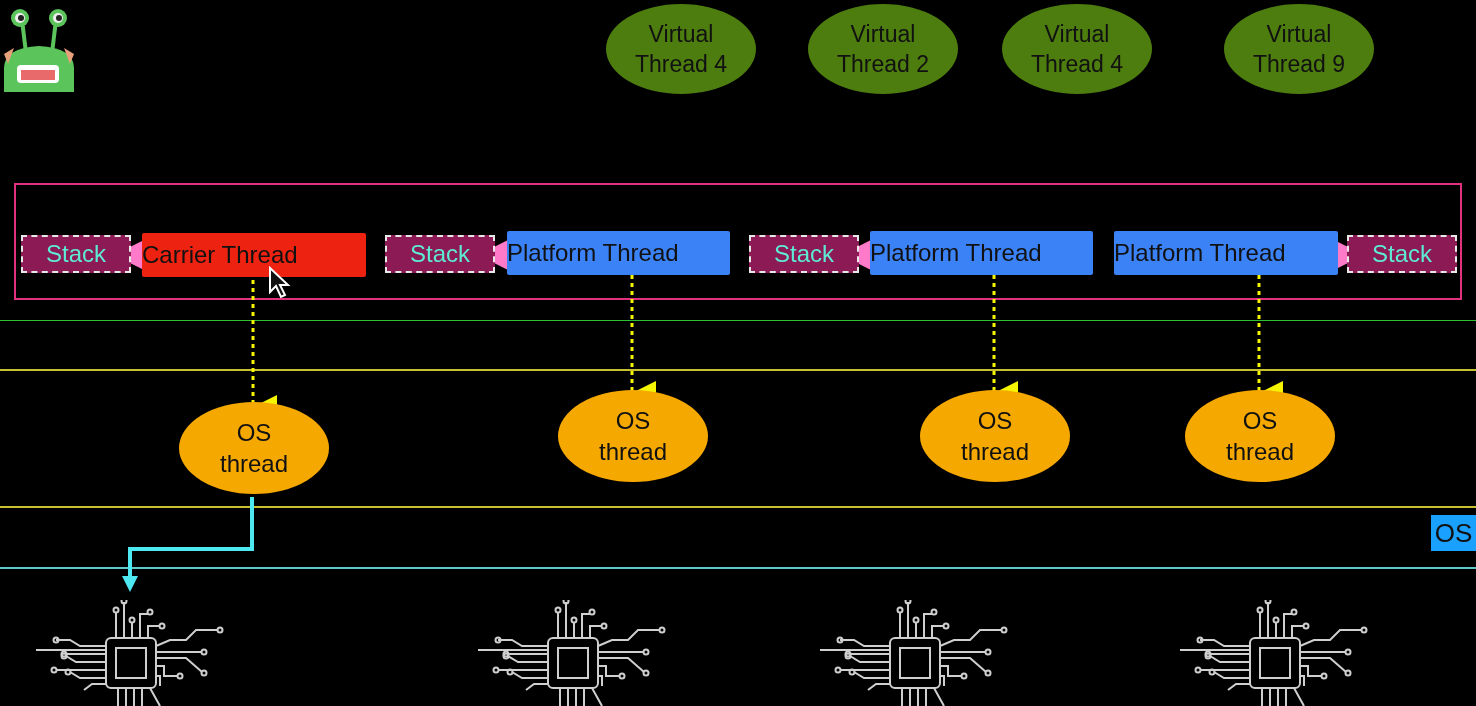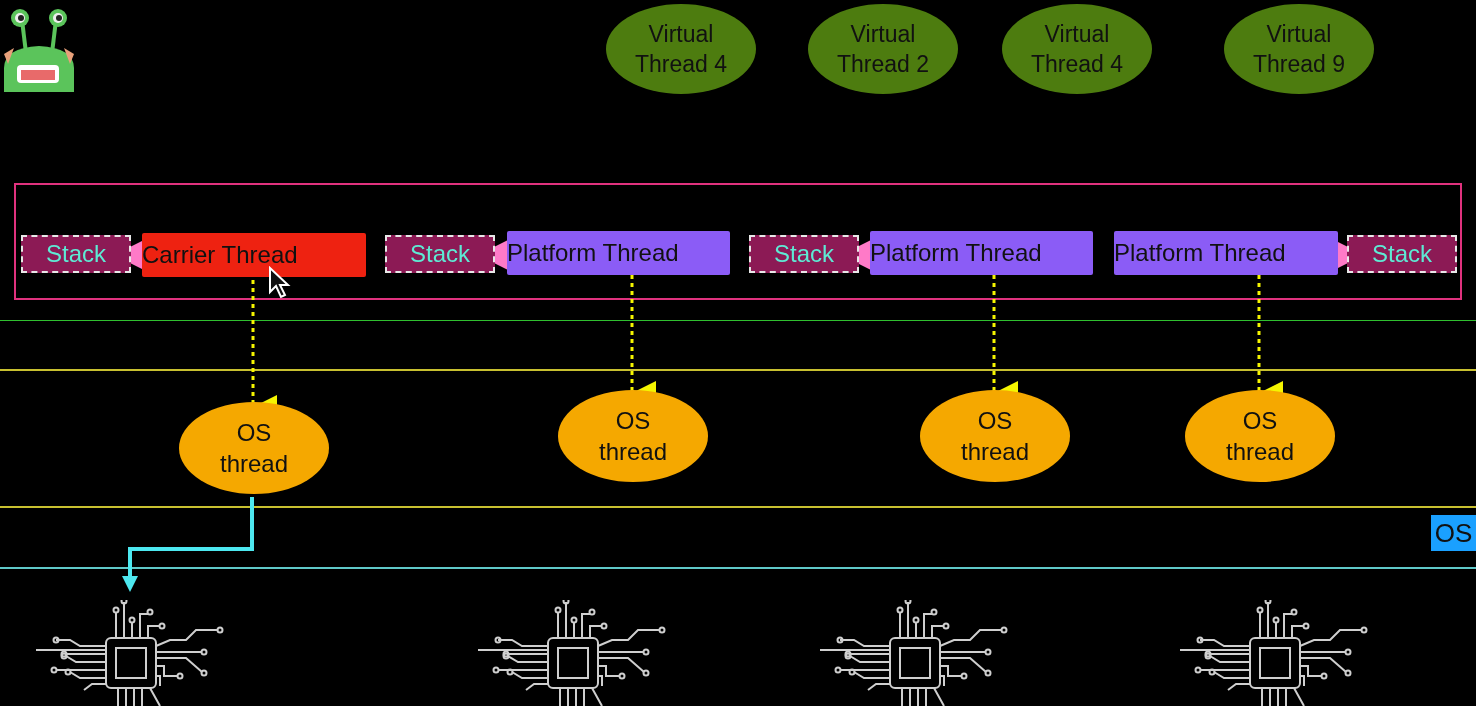--- a/index.html
+++ b/index.html
@@ -2,21 +2,21 @@
 <html><head>
 <meta charset="utf-8">
 <style>
   html, body { margin:0; padding:0; background:#000; }
   body { width:1476px; height:706px; position:relative; overflow:hidden; font-family:"Liberation Sans", sans-serif; }
   .abs { position:absolute; }
   .vt { position:absolute; width:150px; height:90px; border-radius:50%; background:#4d7c0f; color:#111; font-size:23px; line-height:30px; display:flex; flex-direction:column; align-items:center; justify-content:center; }
   .frame { position:absolute; left:14px; top:183px; width:1448px; height:117px; border:2px solid #e0327e; box-sizing:border-box; }
   .pill { position:absolute; height:44px; border-radius:2px; display:flex; align-items:center; justify-content:flex-start; font-size:24px; color:#111; }
   .pill.carrier { background:#ee2211; }
-  .pill.platform { background:#8b5cf6; }
+  .pill.platform { background:#3b82f6; }
   .stack { position:absolute; height:38px; width:110px; background:#8c1a55; border:2px dashed #e8e8e8; box-sizing:border-box; display:flex; align-items:center; justify-content:center; font-size:24px; color:#5eead4; }
   .hline { position:absolute; left:0; width:1476px; height:2px; }
   .os { position:absolute; width:150px; height:92px; border-radius:50%; background:#f5a800; display:flex; flex-direction:column; align-items:center; justify-content:center; color:#111; font-size:24px; line-height:31px; text-align:center; }
   .os-badge { position:absolute; left:1431px; top:515px; width:45px; height:36px; background:#1aa0ff; color:#111; font-size:26px; display:flex; align-items:center; justify-content:center; }
   svg { position:absolute; left:0; top:0; }
 </style>
 </head>
 <body>
 
 <div class="abs" style="left:0;top:8px;width:78px;height:84px;">

